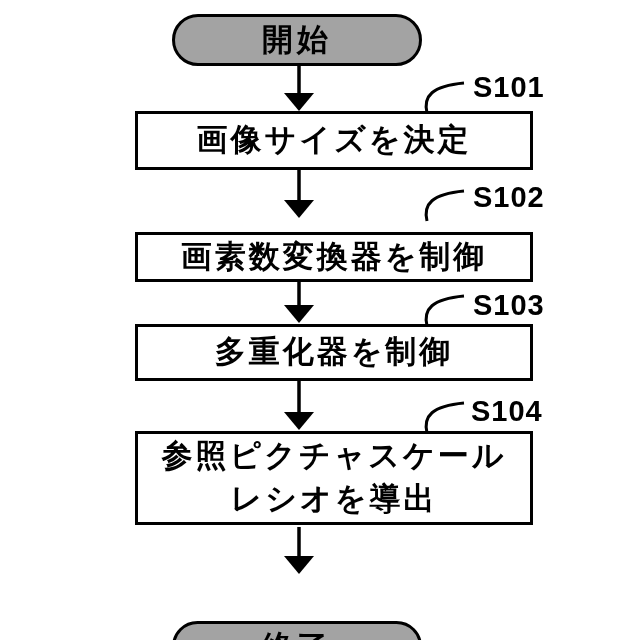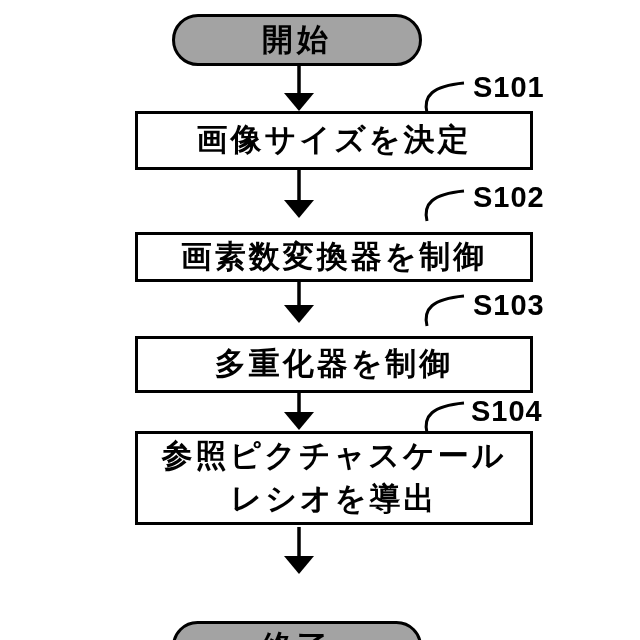--- a/index.html
+++ b/index.html
@@ -49,21 +49,21 @@
     font-size: 31px;
     font-weight: bold;
     letter-spacing: 3px;
     background: #ffffff;
     line-height: 1.38;
     text-align: center;
     margin-left: 36px;
   }
   .process-1 { top: 111px; height: 59px; }
   .process-2 { top: 232px; height: 50px; }
-  .process-3 { top: 336px; height: 57px; }
+  .process-3 { top: 324px; height: 57px; }
   .process-4 { top: 431px; height: 94px; }
   .step-label {
     position: absolute;
     font-size: 29px;
     font-weight: bold;
     letter-spacing: 1px;
     color: #000000;
     white-space: nowrap;
   }
   .step-label-1 { left: 473px; top: 71px;  }

